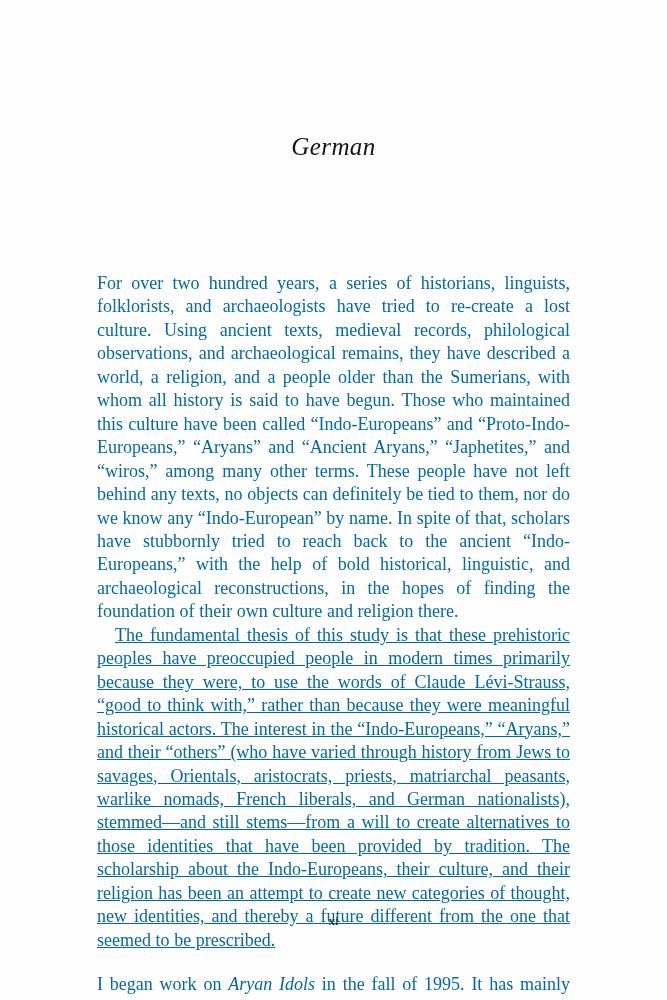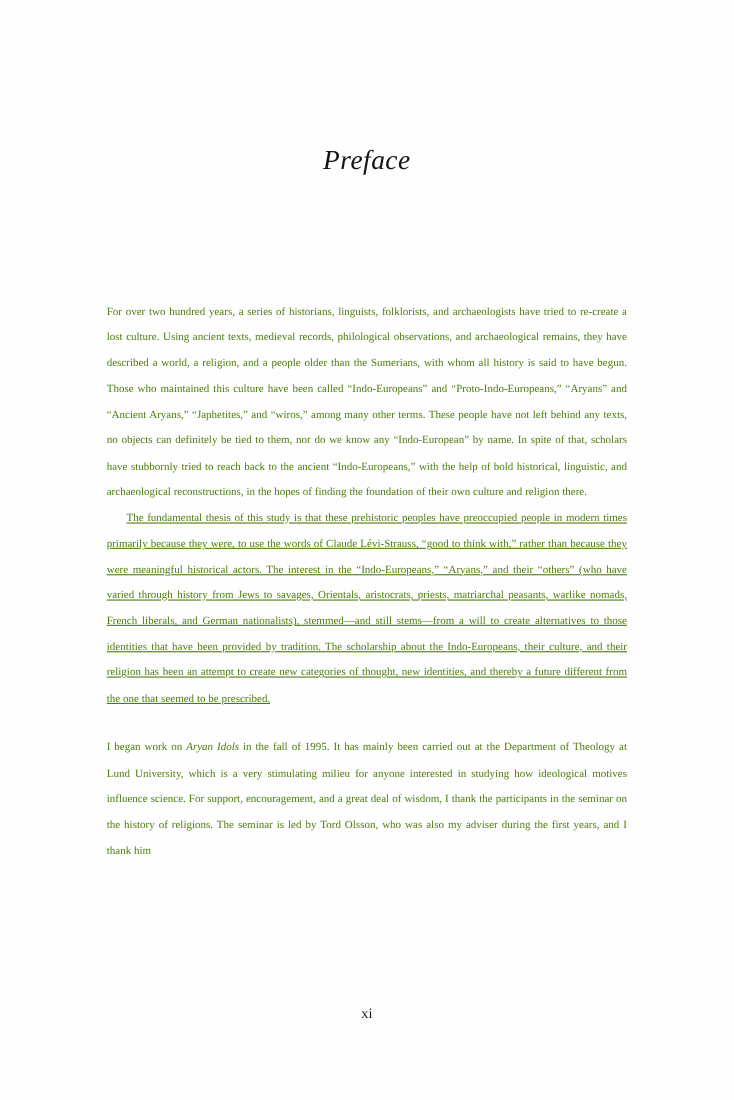--- a/index.html
+++ b/index.html
@@ -42,25 +42,25 @@
   
   .text-block {
     position: absolute;
     left: 97px;
     top: 272px;
     width: 473px;
   }
 
   .para {
     margin: 0;
-    font-size: 10px;
+    font-size: 18px;
     line-height: 23.45px;
     text-align: justify;
     text-justify: inter-word;
-    color: #4d7c0f;
+    color: #0369a1;
     hyphens: manual;
     -webkit-hyphens: manual;
     word-spacing: 0.1px;
   }
 
   .para.indented {
     text-indent: 18px;
     text-decoration: underline;
   }
 
@@ -82,21 +82,21 @@
     font-size: 13px;
     line-height: 16px;
     color: #1a1a1a;
   }
 </style>
 </head>
 <body>
 
 <div class="page" style="background: rgb(254, 254, 254); color: rgb(26, 26, 26);">
 
-  <div class="page-title">Preface</div>
+  <div class="page-title">German</div>
 
   <div class="text-block">
       <p class="para">For over two hundred years, a series of historians, linguists, folklorists, and archaeologists have tried to re-create a lost culture. Using ancient texts, medieval records, philological observations, and archaeological remains, they have described a world, a religion, and a people older than the Sumerians, with whom all history is said to have begun. Those who maintained this culture have been called “Indo-Europeans” and “Proto-Indo-Europeans,” “Aryans” and “Ancient Aryans,” “Japhetites,” and “wiros,” among many other terms. These people have not left behind any texts, no objects can definitely be tied to them, nor do we know any “Indo-European” by name. In spite of that, scholars have stubbornly tried to reach back to the ancient “Indo-Europeans,” with the help of bold historical, linguistic, and archaeological reconstructions, in the hopes of finding the foundation of their own culture and religion there.</p>
       <p class="para indented">The fundamental thesis of this study is that these prehistoric peoples have preoccupied people in modern times primarily because they were, to use the words of Claude Lévi-Strauss, “good to think with,” rather than because they were meaningful historical actors. The interest in the “Indo-Europeans,” “Aryans,” and their “others” (who have varied through history from Jews to savages, Orientals, aristocrats, priests, matriarchal peasants, warlike nomads, French liberals, and German nationalists), stemmed—and still stems—from a will to create alternatives to those identities that have been provided by tradition. The scholarship about the Indo-Europeans, their culture, and their religion has been an attempt to create new categories of thought, new identities, and thereby a future different from the one that seemed to be prescribed.</p>
       <p class="para spaced">I began work on <em>Aryan Idols</em> in the fall of 1995. It has mainly been carried out at the Department of Theology at Lund University, which is a very stimulating milieu for anyone interested in studying how ideological motives influence science. For support, encouragement, and a great deal of wisdom, I thank the participants in the seminar on the history of religions. The seminar is led by Tord Olsson, who was also my adviser during the first years, and I thank him</p>
     </div>
 
   <div class="folio">xi</div>
 
 </div>

